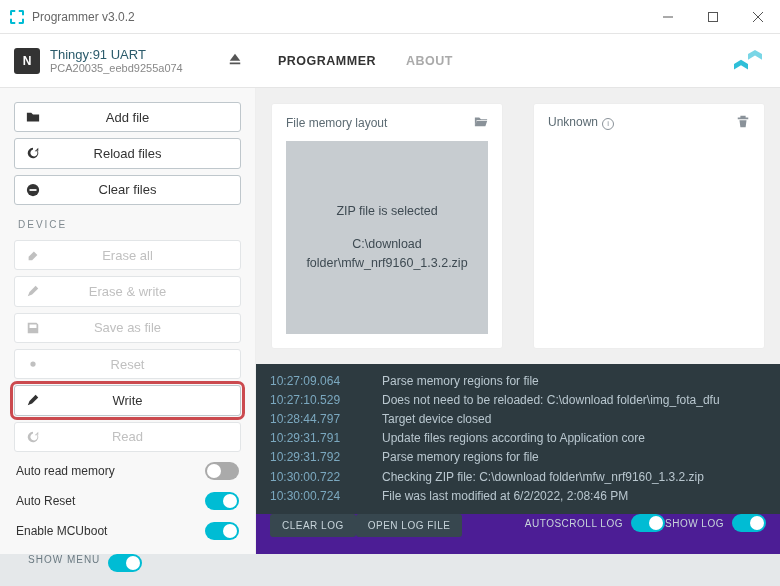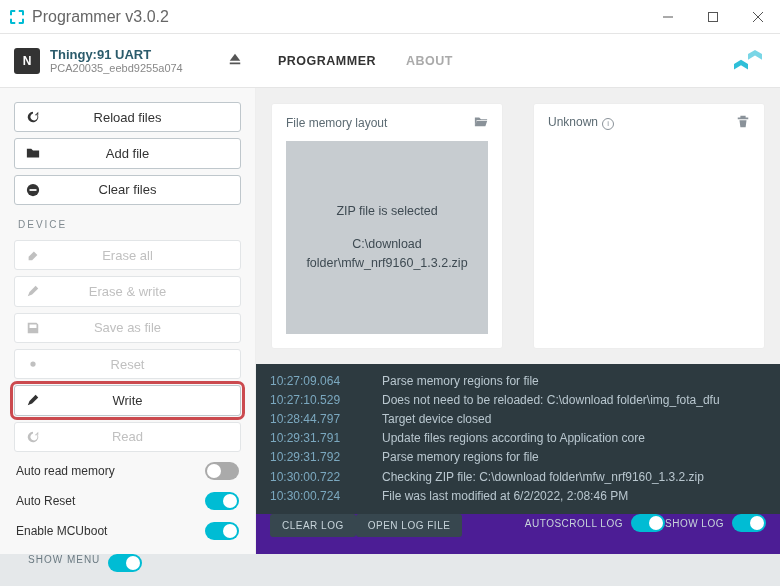--- a/index.html
+++ b/index.html
@@ -1,27 +1,27 @@
 <!DOCTYPE html>
 <html><head>
 <meta charset="utf-8">
 <style>
   * { box-sizing: border-box; margin: 0; padding: 0; }
   html, body { width: 780px; height: 586px; font-family: -apple-system, "Segoe UI", Arial, sans-serif; overflow: hidden; background: #f8f8f8; }
   .titlebar { height: 34px; display: flex; align-items: center; padding-left: 10px; border-bottom: 1px solid #e5e5e5; background: #fff; }
   .titlebar .app-ico { width: 14px; height: 14px; border: 2px solid #00bcd4; border-radius: 2px; border-style: dashed; margin-right: 8px; }
-  .titlebar .title { font-size: 16px; color: #666; flex: 1; }
+  .titlebar .title { font-size: 12px; color: #666; flex: 1; }
   .win-controls { display: flex; height: 100%; }
   .win-btn { width: 45px; display: flex; align-items: center; justify-content: center; color: #555; font-size: 11px; cursor: pointer; }
   .win-btn svg { width: 10px; height: 10px; stroke: #555; fill: none; stroke-width: 1; }
   .header { height: 54px; display: flex; align-items: center; border-bottom: 1px solid #e5e5e5; background: #fff; }
   .dev-chip { display: flex; align-items: center; padding: 0 14px; gap: 10px; width: 256px; }
   .chip-ico { width: 26px; height: 26px; background: #333; border-radius: 3px; position: relative; display: flex; align-items: center; justify-content: center; }
   .chip-ico::before { content: 'N'; color: #fff; font-size: 12px; font-weight: bold; }
-  .dev-info .name { font-size: 13px; font-weight: 700; color: #2b5b6b; }
+  .dev-info .name { font-size: 13px; font-weight: 400; color: #2b5b6b; }
   .dev-info .serial { font-size: 11px; color: #888; }
   .eject { margin-left: auto; }
   .eject svg { width: 14px; height: 14px; fill: #555; }
   .tabs { display: flex; gap: 30px; padding-left: 22px; align-items: center; flex: 1; }
   .tab { font-size: 12.5px; font-weight: 700; letter-spacing: .5px; color: #333; cursor: pointer; }
   .tab.inactive { color: #aaa; font-weight: 600; }
   .logo { margin-left: auto; margin-right: 18px; }
   .logo svg { width: 28px; height: 22px; }
   .body { display: flex; height: calc(100% - 34px - 54px - 32px); }
   .sidebar { width: 256px; padding: 14px 14px 10px 14px; background: #f8f8f8; display: flex; flex-direction: column; gap: 6px; border-right: 1px solid #eee; }
@@ -107,32 +107,32 @@
     </div>
   </div>
 </div>
 
 <div class="body">
 
   <div class="sidebar">
     <div class="sbtn">
       <span class="ico">
           <svg viewBox="0 0 16 16">
+            <path d="M1 3h5l2 2h7v8H1z"></path>
+          </svg>
+        </span>
+      <span class="lbl">Add file</span>
+    </div>
+    <div class="sbtn">
+      <span class="ico">
+          <svg viewBox="0 0 16 16">
             <path d="M8 2a6 6 0 1 0 5.2 3H11l3-3v4h-4l1.4-1.4A4 4 0 1 1 8 4z"></path>
           </svg>
         </span>
       <span class="lbl">Reload files</span>
-    </div>
-    <div class="sbtn">
-      <span class="ico">
-          <svg viewBox="0 0 16 16">
-            <path d="M1 3h5l2 2h7v8H1z"></path>
-          </svg>
-        </span>
-      <span class="lbl">Add file</span>
     </div>
     <div class="sbtn">
       <span class="ico">
           <svg viewBox="0 0 16 16">
             <circle cx="8" cy="8" r="7"></circle>
             <rect x="4" y="7" width="8" height="2" fill="#fff"></rect>
           </svg>
         </span>
       <span class="lbl">Clear files</span>
     </div>

